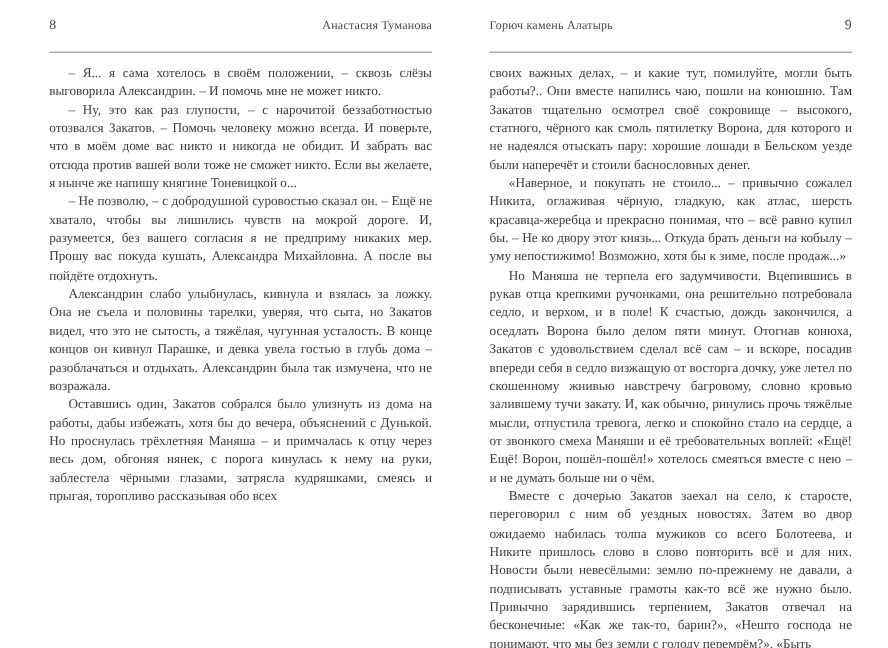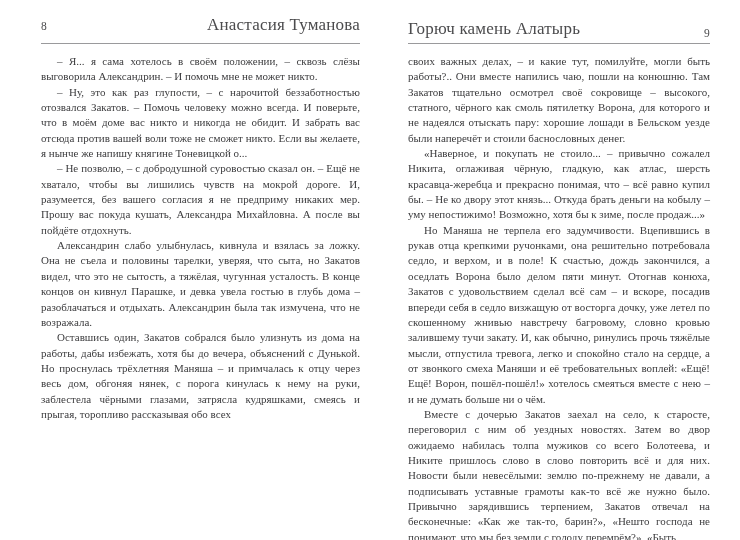--- a/index.html
+++ b/index.html
@@ -38,28 +38,28 @@
     display: flex;
     align-items: baseline;
     height: 24px;
     padding-top: 15px;
     font-size: 11.5px;
     letter-spacing: .2px;
     color: #4b4b4d;
     white-space: nowrap;
   }
   .running-head.left  { justify-content: space-between; }
-  .running-head.right { justify-content: space-between; align-items: flex-end; }
+  .running-head.right { justify-content: space-between; }
 
   .folio {
     font-size: 11.5px;
     color: #4b4b4d;
   }
   .head-title {
-    font-size: 17px;
+    font-size: 10px;
     color: #4b4b4d;
   }
 
   .rule {
     height: 1px;
     background: #9a9a9c;
     margin-top: 4px;
     margin-bottom: 10px;
   }
 

